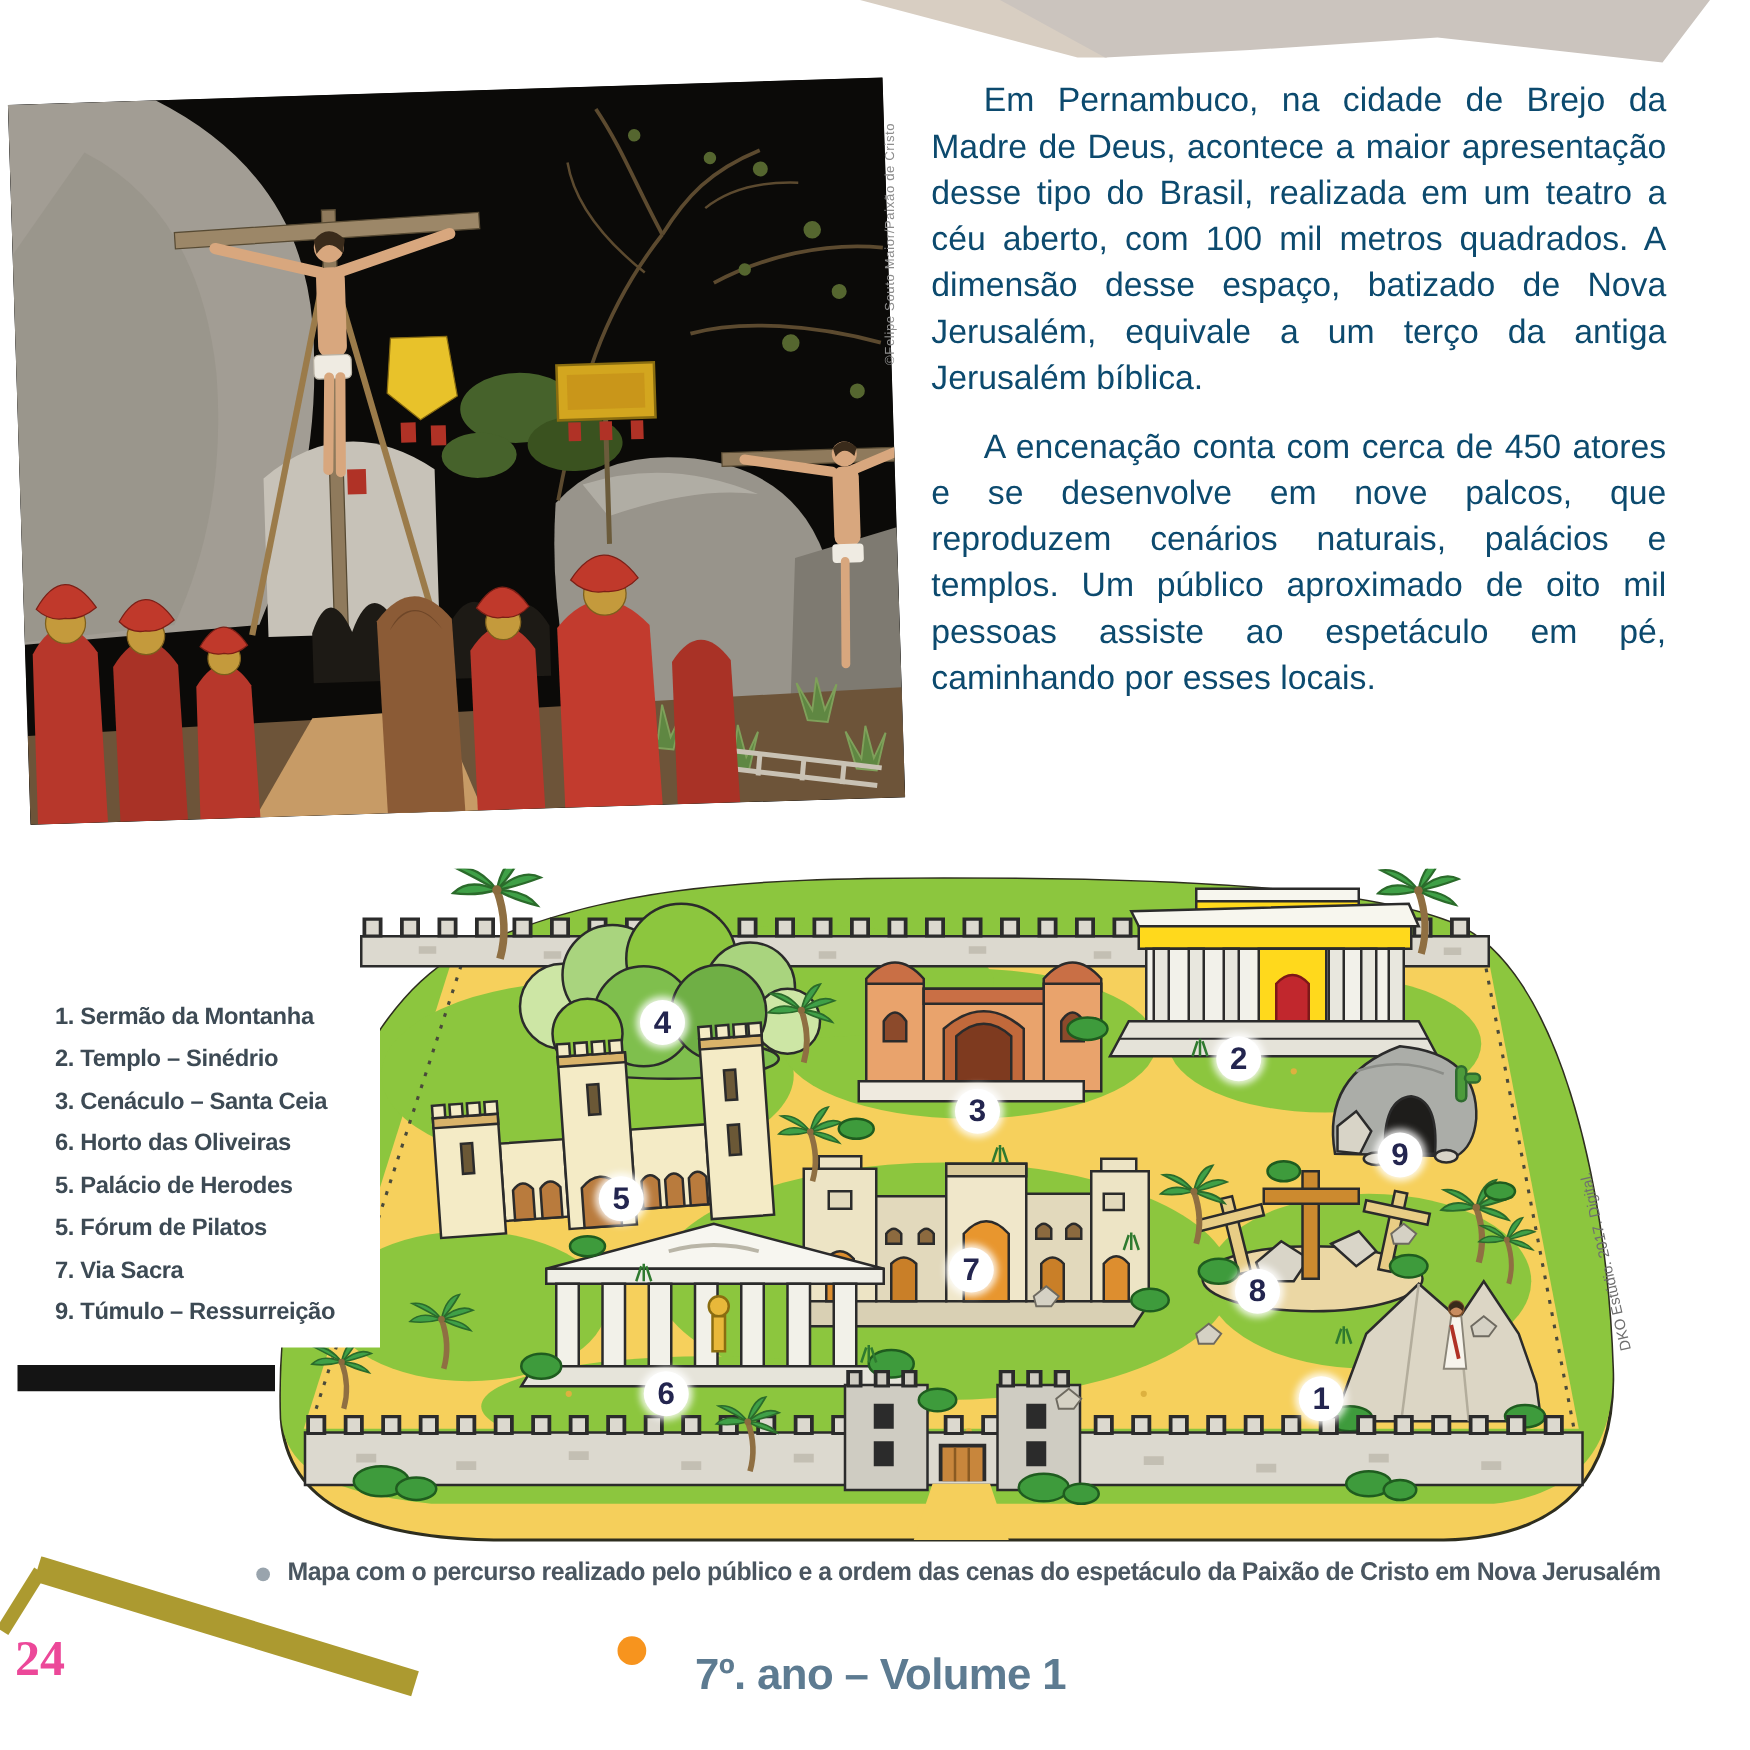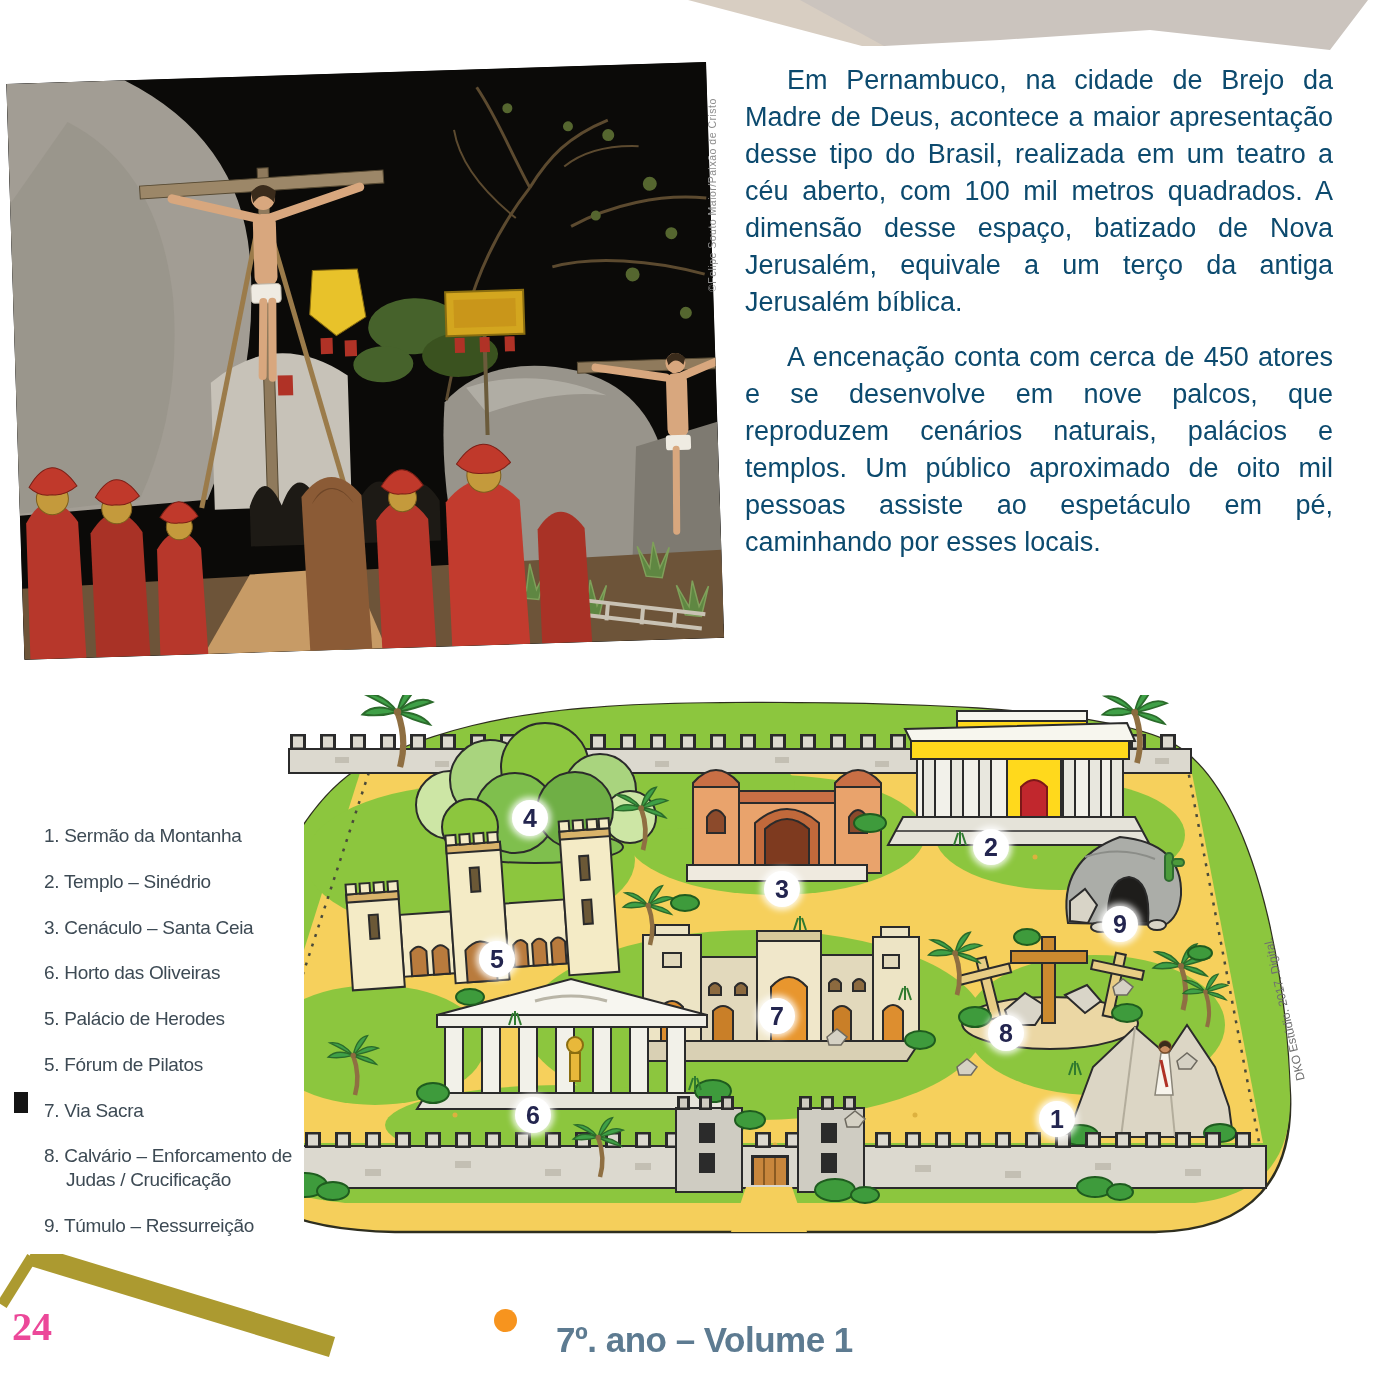--- a/index.html
+++ b/index.html
@@ -30,22 +30,22 @@
   .marker{position:absolute;width:36px;height:36px;border-radius:50%;background:#ffffff;
     box-shadow:0 0 6px 3px rgba(255,255,255,.85);display:flex;align-items:center;justify-content:center;
     font-weight:700;font-size:25px;color:#23254f;z-index:4;}
   #map-credit{position:absolute;left:1294px;top:1082px;transform:rotate(-103deg);
     transform-origin:0 0;font-size:12px;color:#6f6f6f;white-space:nowrap;z-index:2;}
 
   
   #legend-shadow{position:absolute;left:14px;top:1092px;width:206px;height:21px;background:#141414;z-index:4;}
   #legend{position:absolute;left:28px;top:786px;width:276px;box-sizing:border-box;background:#ffffff;
     padding:16px 8px 16px 16px;z-index:5;}
-  .legend-item{font-size:19px;font-weight:400;color:#3d4a54;letter-spacing:-.3px;
-    margin-bottom:10px;padding-left:22px;text-indent:-22px;line-height:1.25;margin-top:22px;}
+  .legend-item{font-size:19px;font-weight:700;color:#3d4a54;letter-spacing:-.3px;
+    margin-bottom:10px;padding-left:22px;text-indent:-22px;line-height:1.25;}
   .legend-item:last-child{margin-bottom:0;}
 
   
   #map-caption{position:absolute;left:205px;top:1246px;display:flex;align-items:flex-start;z-index:2;}
   #map-caption .bullet{width:11px;height:11px;border-radius:50%;background:#99a4ad;margin:8px 14px 0 0;flex:none;}
   #map-caption .txt{font-size:20.5px;font-weight:700;color:#4a5660;letter-spacing:-.4px;
     white-space:nowrap;transform:scaleX(.97);transform-origin:left;}
 
   
   #corner-logo{position:absolute;left:0;top:1245px;width:360px;height:130px;}
@@ -523,24 +523,27 @@
 
   <div id="legend-shadow"></div>
   <div id="legend">
     <div class="legend-item">1. Sermão da Montanha</div>
     <div class="legend-item">2. Templo – Sinédrio</div>
     <div class="legend-item">3. Cenáculo – Santa Ceia</div>
     <div class="legend-item">6. Horto das Oliveiras</div>
     <div class="legend-item">5. Palácio de Herodes</div>
     <div class="legend-item">5. Fórum de Pilatos</div>
     <div class="legend-item">7. Via Sacra</div>
-    <div class="legend-item">8. Calvário – Enforcamento de Judas / Crucificação</div>
     <div class="legend-item">9. Túmulo – Ressurreição</div>
   </div>
 
+  <div id="map-caption">
+    <span class="bullet"></span>
+    <span class="txt">Mapa com o percurso realizado pelo público e a ordem das cenas do espetáculo da Paixão de Cristo em Nova Jerusalém</span>
+  </div>
 
   <svg id="corner-logo" viewBox="0 0 360 130">
     <line x1="32" y1="12" x2="2" y2="60" stroke="#ac9a30" stroke-width="11"></line>
     <line x1="30" y1="10" x2="332" y2="102" stroke="#ac9a30" stroke-width="21"></line>
   </svg>
   <div id="page-number">24</div>
   <div id="edition-dot"></div>
   <div id="edition">7º. ano – Volume 1</div>
 
 </div>

